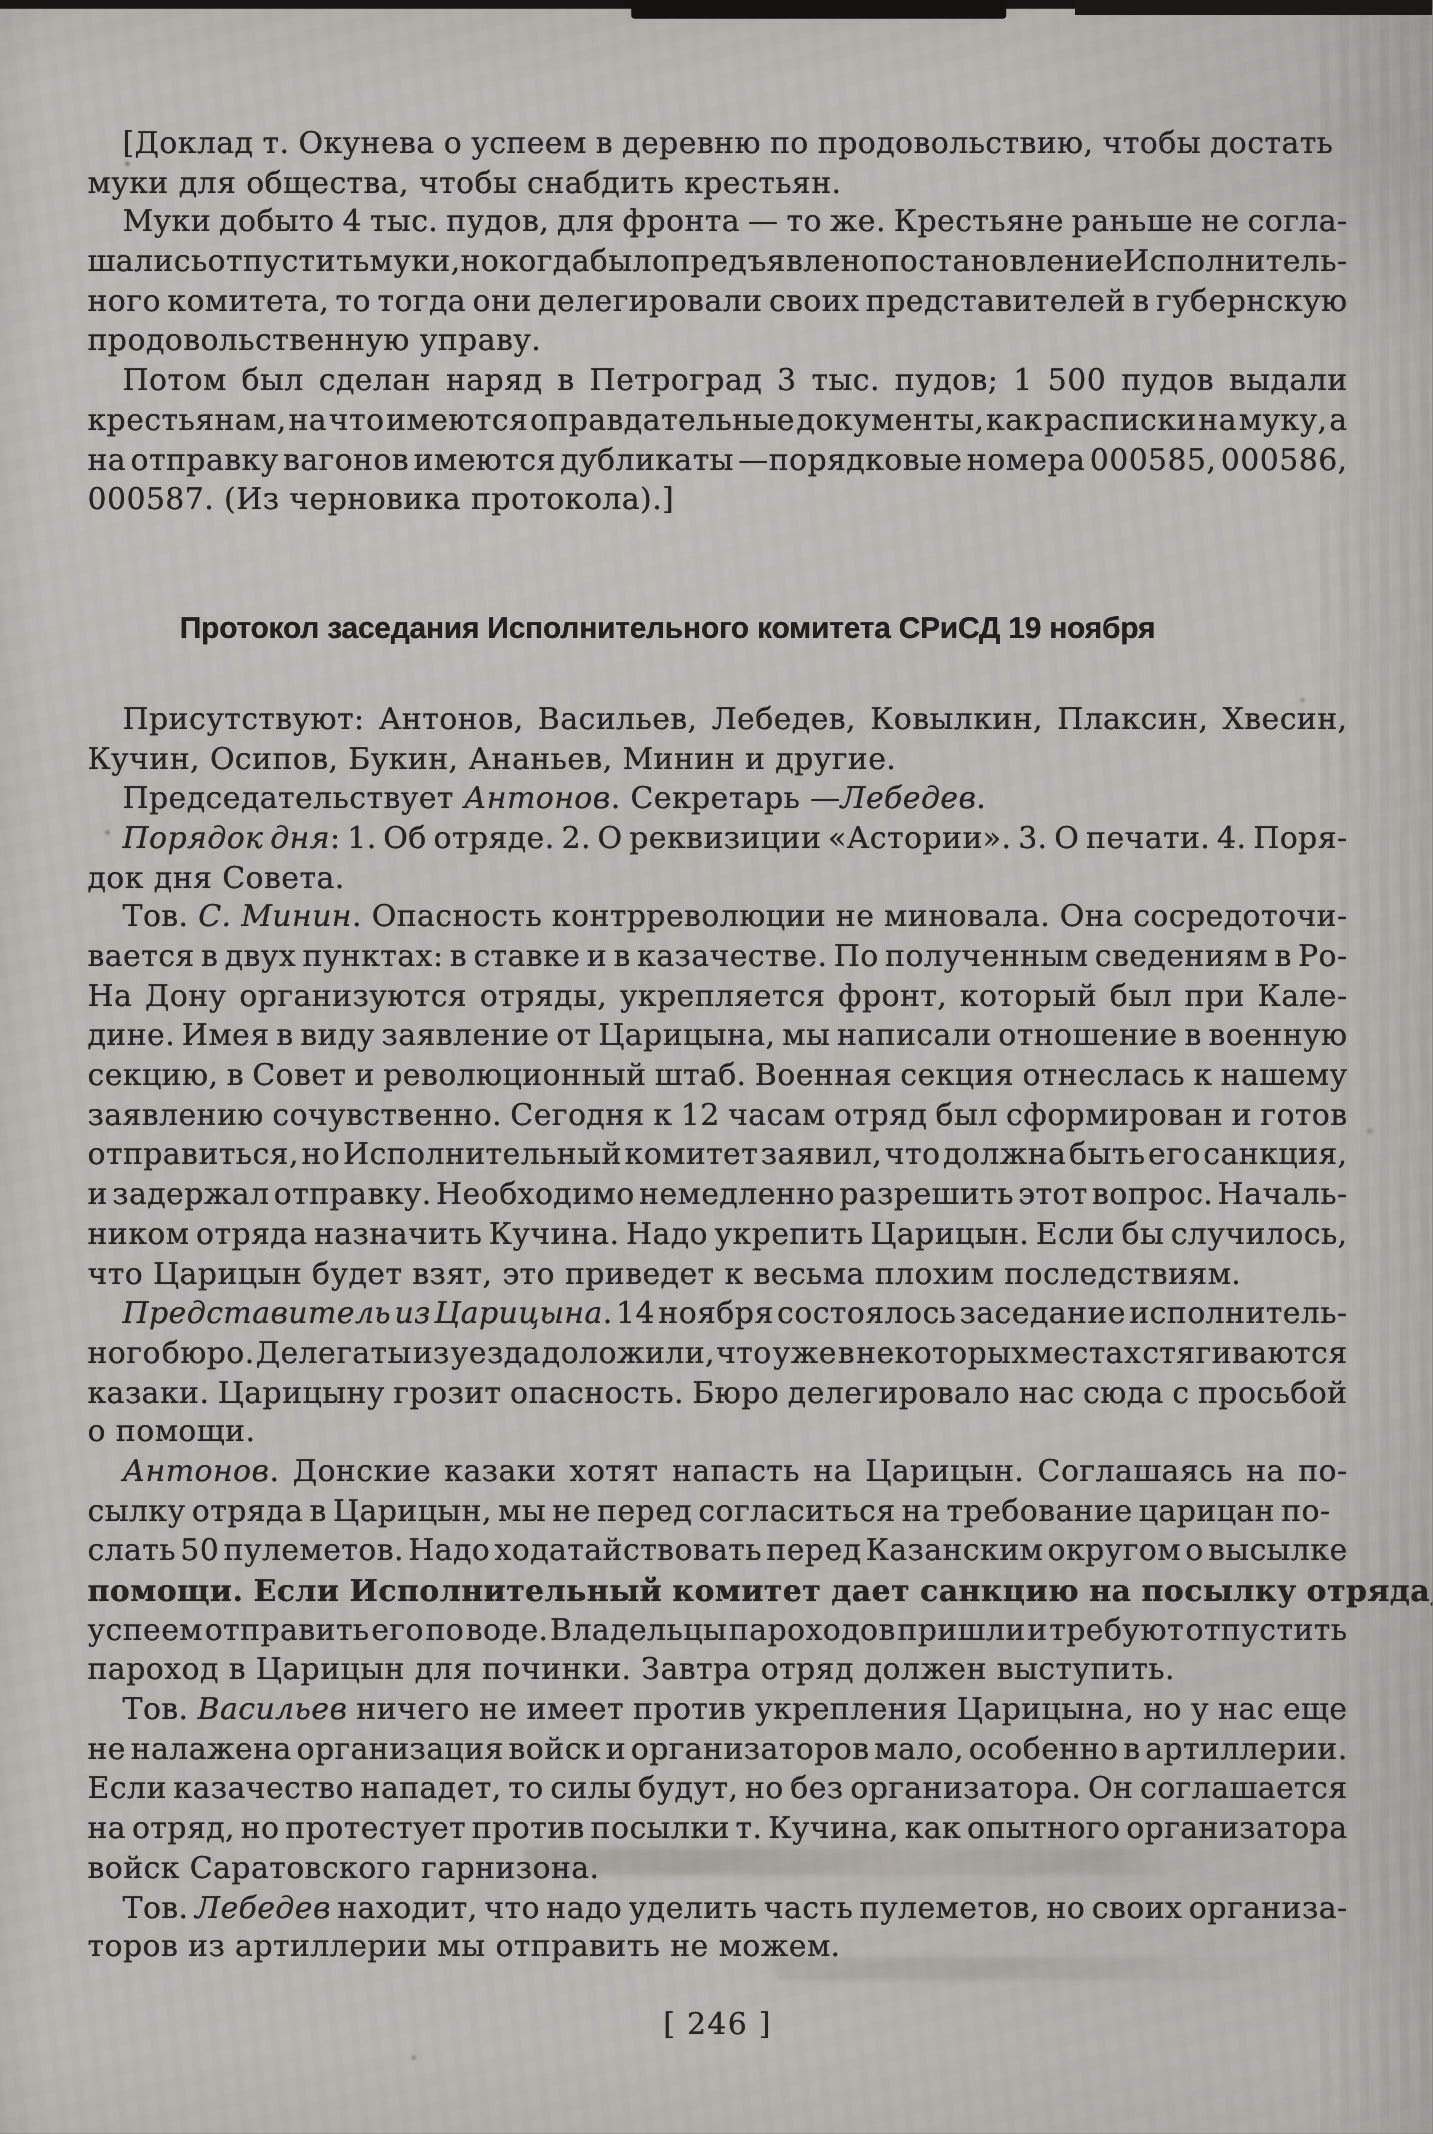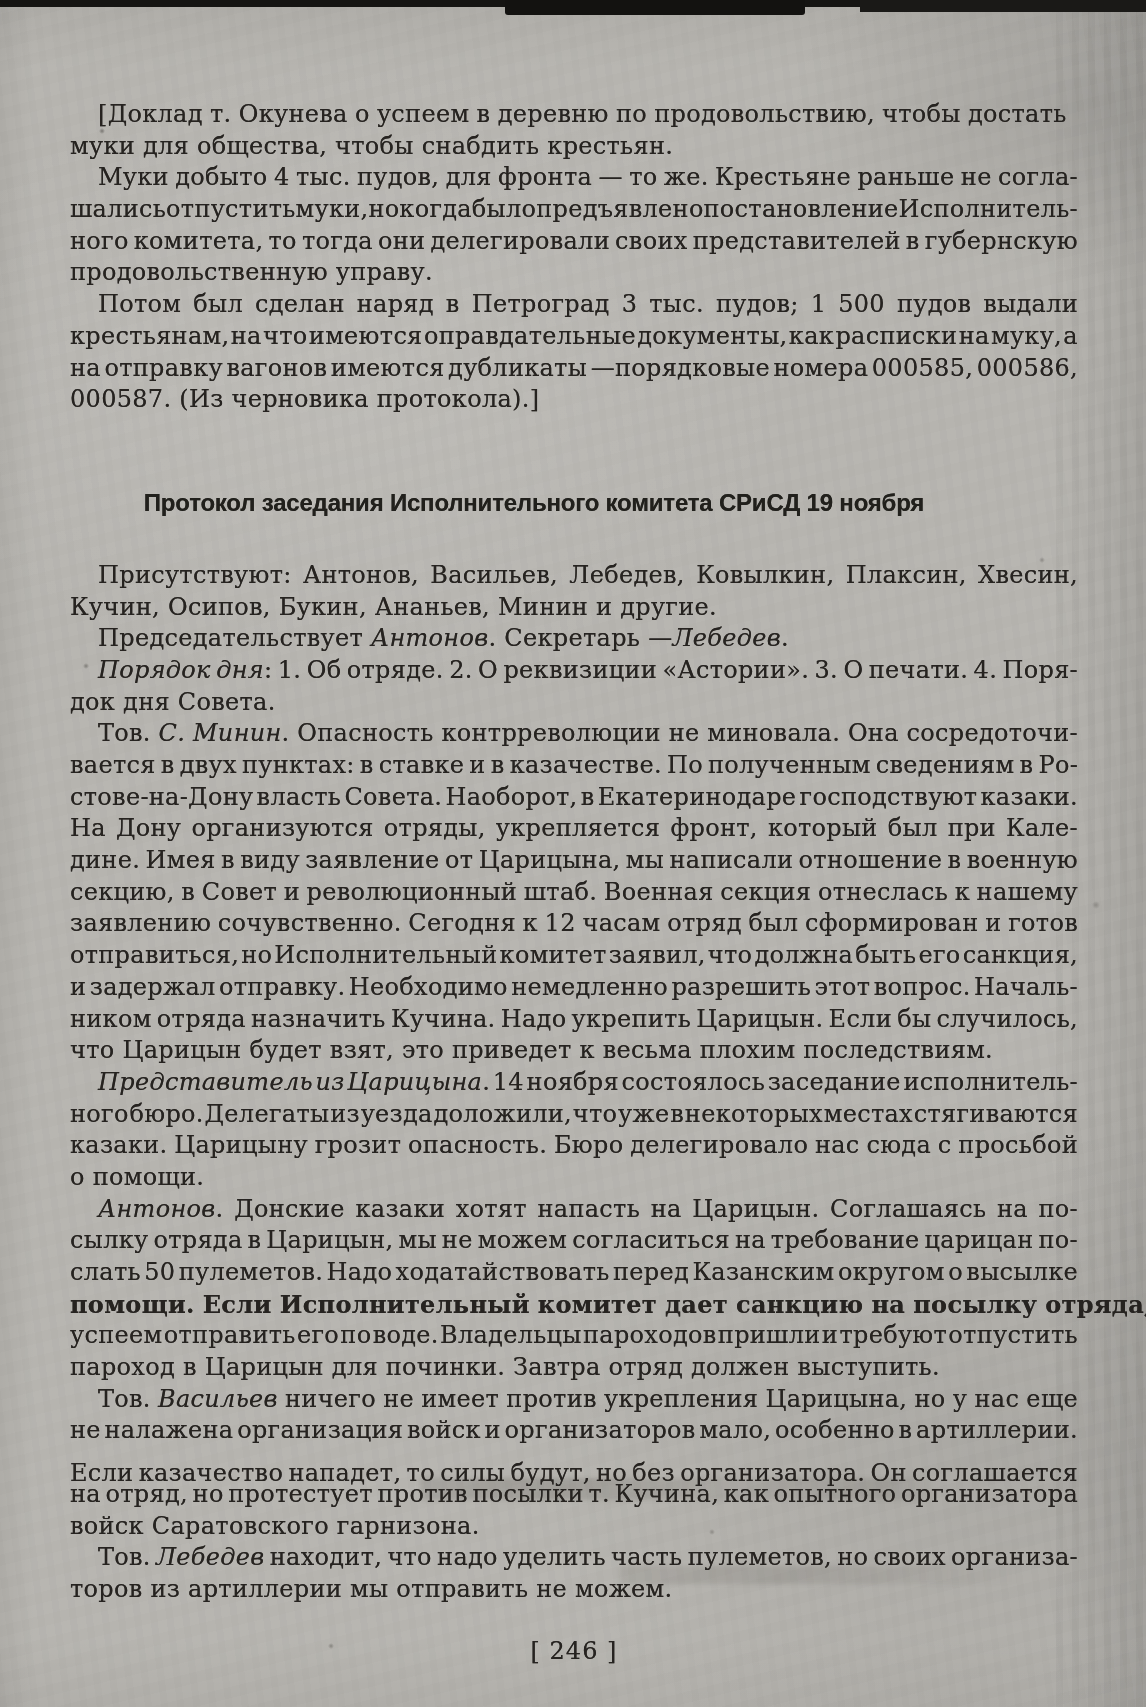--- a/index.html
+++ b/index.html
@@ -106,42 +106,41 @@
       </div>
     <div class="heading">Протокол заседания Исполнительного комитета СРиСД 19 ноября</div>
     <div class="body-block">
         <div class="line indent"><span class="line-text" style="word-spacing: 3.44px;"><span>Присутствуют: Антонов, Васильев, Лебедев, Ковылкин, Плаксин, Хвесин,</span></span></div>
         <div class="line"><span class="line-text"><span>Кучин, Осипов, Букин, Ананьев, Минин и другие.</span></span></div>
         <div class="line indent"><span class="line-text"><span>Председательствует </span><span class="it">Антонов</span><span>. Секретарь —</span><span class="it">Лебедев</span><span>.</span></span></div>
         <div class="line indent"><span class="line-text" style="word-spacing: -2.52px;"><span class="it">Порядок дня</span><span>: 1. Об отряде. 2. О реквизиции «Астории». 3. О печати. 4. Поря-</span></span></div>
         <div class="line"><span class="line-text"><span>док дня Совета.</span></span></div>
         <div class="line indent"><span class="line-text" style="word-spacing: -0.13px;"><span>Тов. </span><span class="it">С. Минин</span><span>. Опасность контрреволюции не миновала. Она сосредоточи-</span></span></div>
         <div class="line"><span class="line-text" style="word-spacing: -2.82px;"><span>вается в двух пунктах: в ставке и в казачестве. По полученным сведениям в Ро-</span></span></div>
-        <div class="line"><span class="line-text" style="word-spacing: -4.73px;"><span>стове-на-Дону власть Совета. Наоборот, в Екатеринодаре господствуют казаки.</span></span></div>
         <div class="line"><span class="line-text" style="word-spacing: 2.23px;"><span>На Дону организуются отряды, укрепляется фронт, который был при Кале-</span></span></div>
         <div class="line"><span class="line-text" style="word-spacing: -2.55px;"><span>дине. Имея в виду заявление от Царицына, мы написали отношение в военную</span></span></div>
         <div class="line"><span class="line-text" style="word-spacing: -1.31px;"><span>секцию, в Совет и революционный штаб. Военная секция отнеслась к нашему</span></span></div>
         <div class="line"><span class="line-text" style="word-spacing: -1.22px;"><span>заявлению сочувственно. Сегодня к 12 часам отряд был сформирован и готов</span></span></div>
         <div class="line"><span class="line-text" style="word-spacing: -5.81px;"><span>отправиться, но Исполнительный комитет заявил, что должна быть его санкция,</span></span></div>
         <div class="line"><span class="line-text" style="word-spacing: -4.46px;"><span>и задержал отправку. Необходимо немедленно разрешить этот вопрос. Началь-</span></span></div>
         <div class="line"><span class="line-text" style="word-spacing: -2.73px;"><span>ником отряда назначить Кучина. Надо укрепить Царицын. Если бы случилось,</span></span></div>
         <div class="line"><span class="line-text"><span>что Царицын будет взят, это приведет к весьма плохим последствиям.</span></span></div>
         <div class="line indent"><span class="line-text" style="word-spacing: -5.26px;"><span class="it">Представитель из Царицына</span><span>. 14 ноября состоялось заседание исполнитель-</span></span></div>
         <div class="line"><span class="line-text" style="word-spacing: -7.13px;"><span>ного бюро. Делегаты из уезда доложили, что уже в некоторых местах стягиваются</span></span></div>
         <div class="line"><span class="line-text" style="word-spacing: -1.13px;"><span>казаки. Царицыну грозит опасность. Бюро делегировало нас сюда с просьбой</span></span></div>
         <div class="line"><span class="line-text"><span>о помощи.</span></span></div>
         <div class="line indent"><span class="line-text" style="word-spacing: 2.74px;"><span class="it">Антонов</span><span>. Донские казаки хотят напасть на Царицын. Соглашаясь на по-</span></span></div>
-        <div class="line"><span class="line-text" style="word-spacing: -2.93px;"><span>сылку отряда в Царицын, мы не можем согласиться на требование царицан по-</span></span></div>
+        <div class="line"><span class="line-text" style="word-spacing: -2.93px;"><span>сылку отряда в Царицын, мы не перед согласиться на требование царицан по-</span></span></div>
         <div class="line"><span class="line-text" style="word-spacing: -4.51px;"><span>слать 50 пулеметов. Надо ходатайствовать перед Казанским округом о высылке</span></span></div>
         <div class="line"><span class="line-text" style="word-spacing: -0.57px; font-weight: bold;"><span>помощи. Если Исполнительный комитет дает санкцию на посылку отряда, то</span></span></div>
         <div class="line"><span class="line-text" style="word-spacing: -6.65px;"><span>успеем отправить его по воде. Владельцы пароходов пришли и требуют отпустить</span></span></div>
         <div class="line"><span class="line-text"><span>пароход в Царицын для починки. Завтра отряд должен выступить.</span></span></div>
         <div class="line indent"><span class="line-text" style="word-spacing: -0.68px;"><span>Тов. </span><span class="it">Васильев</span><span> ничего не имеет против укрепления Царицына, но у нас еще</span></span></div>
         <div class="line"><span class="line-text" style="word-spacing: -4.17px;"><span>не налажена организация войск и организаторов мало, особенно в артиллерии.</span></span></div>
-        <div class="line"><span class="line-text" style="word-spacing: -2.65px; margin-top: 11px;"><span>Если казачество нападет, то силы будут, но без организатора. Он соглашается</span></span></div>
+        <div class="line"><span class="line-text" style="word-spacing: -2.65px;"><span>Если казачество нападет, то силы будут, но без организатора. Он соглашается</span></span></div>
         <div class="line"><span class="line-text" style="word-spacing: -3.31px;"><span>на отряд, но протестует против посылки т. Кучина, как опытного организатора</span></span></div>
         <div class="line"><span class="line-text"><span>войск Саратовского гарнизона.</span></span></div>
         <div class="line indent"><span class="line-text" style="word-spacing: -2.72px;"><span>Тов. </span><span class="it">Лебедев</span><span> находит, что надо уделить часть пулеметов, но своих организа-</span></span></div>
         <div class="line"><span class="line-text"><span>торов из артиллерии мы отправить не можем.</span></span></div>
       </div>
     <div class="footer">[ 246 ]</div>
   </div>
 </div>
 
 </body></html>

